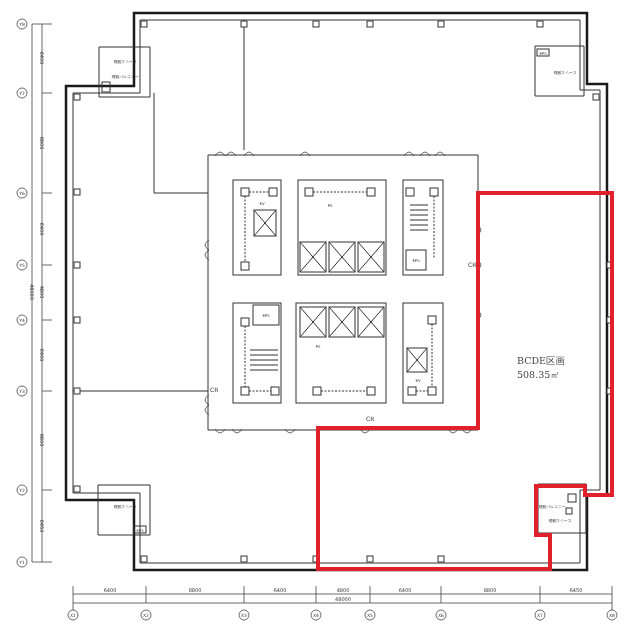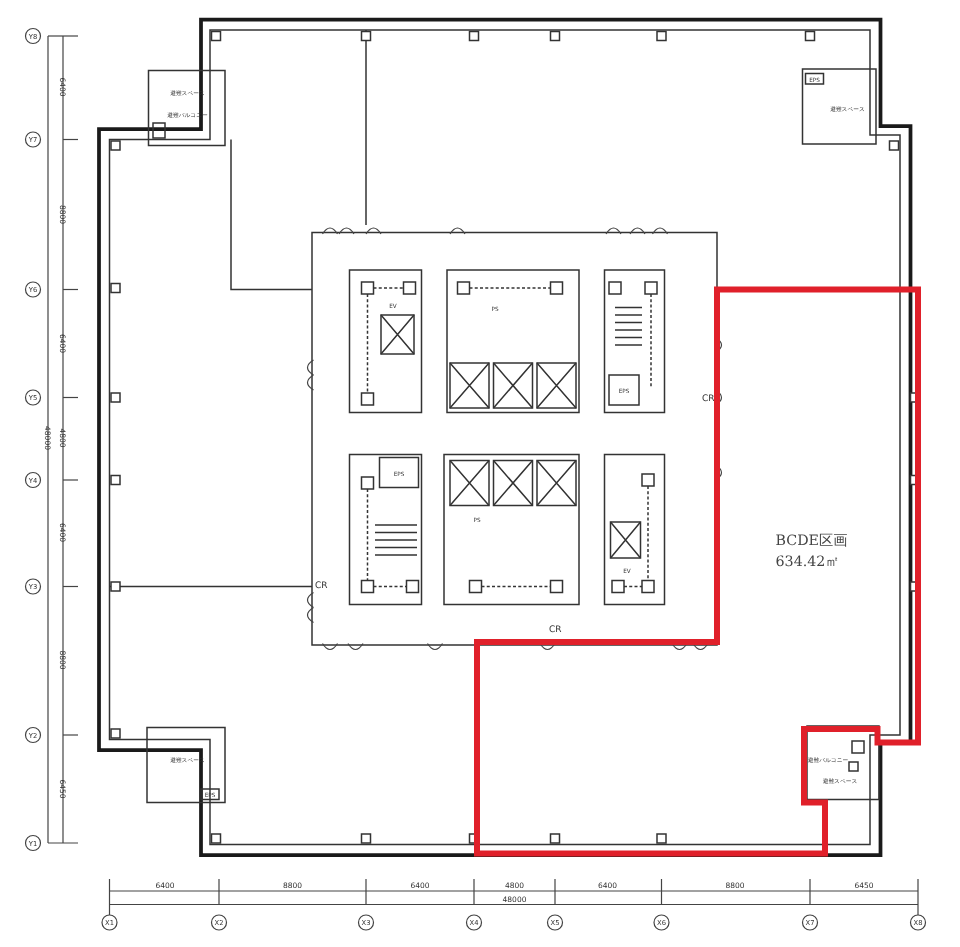--- a/index.html
+++ b/index.html
@@ -281,14 +281,14 @@
     <text class="cr" x="210" y="392">CR</text>
     <text class="cr" x="366" y="421">CR</text>
     <text class="cr" x="468" y="267">CR</text>
   </g>
 
   <path class="hl" stroke="#e0202a" d="M478,193 L612,193 L612,495 L585,495 L585,486 L536,486 L536,535 L550,535 L550,569 L318,569 L318,428 L478,428 Z"></path>
 </svg>
 
 <div class="area-label" style="left:517px; top:354px;">
   <div>BCDE区画</div>
-  <div>634.42㎡</div>
+  <div>508.35㎡</div>
 </div>
 
 </body></html>

